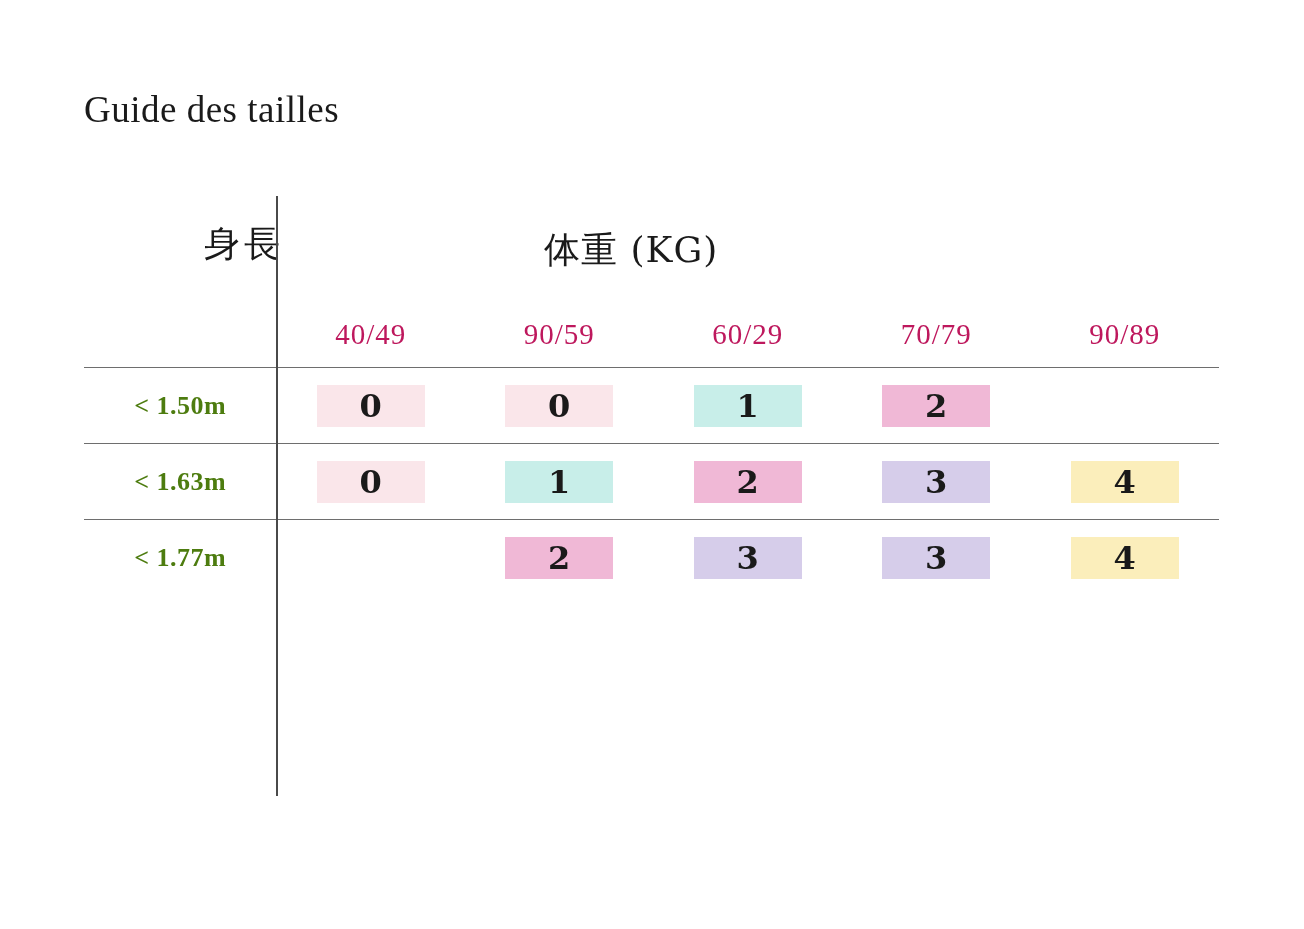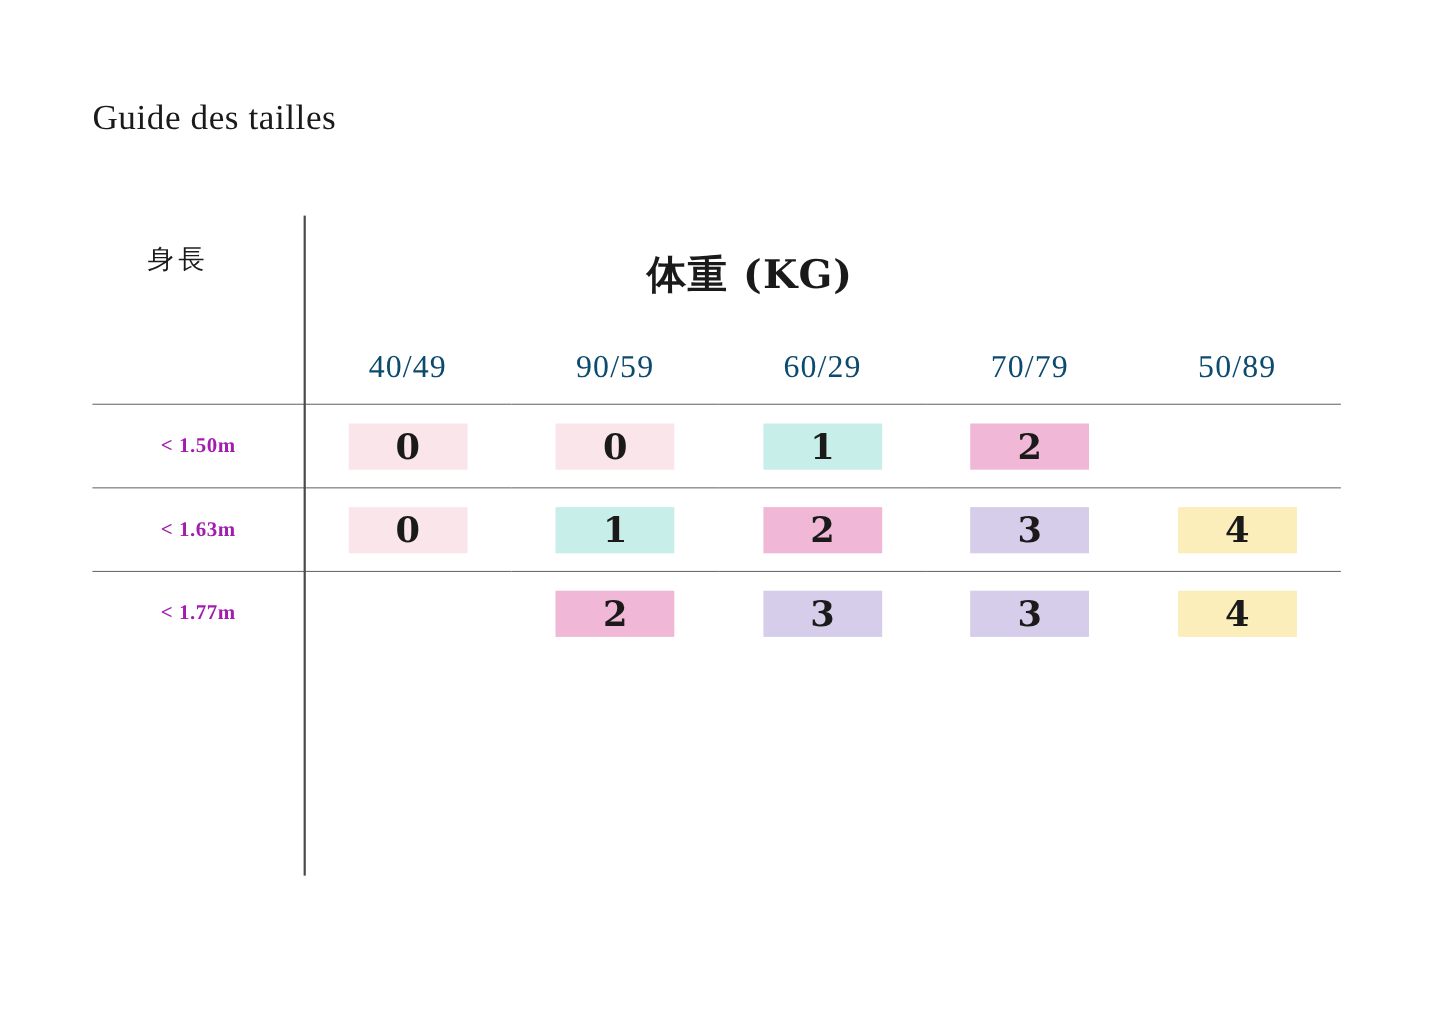--- a/index.html
+++ b/index.html
@@ -13,21 +13,21 @@
     font-family: "Liberation Serif", serif;
     color: #1a1a1a;
     position: relative;
     overflow: hidden;
   }
 
   .page-title {
     position: absolute;
     left: 84px;
     top: 88px;
-    font-size: 32px;
+    font-size: 37px;
     font-family: "Liberation Serif", serif;
     color: #1a1a1a;
     letter-spacing: 0.5px;
   }
 
   .chart {
     position: absolute;
     left: 84px;
     top: 196px;
     width: 1135px;
@@ -36,36 +36,35 @@
   
   .head-row {
     position: relative;
     height: 118px;
   }
   .height-label {
     position: absolute;
     left: 50px;
     top: 24px;
     width: 150px;
-    text-align: left;
-    font-size: 24px;
+    text-align: right;
+    font-size: 36px;
     font-family: "DejaVu Sans", sans-serif;
     color: #1a1a1a;
     letter-spacing: 4px;
   }
   .weight-label {
     position: absolute;
     left: 460px;
     top: 30px;
     font-size: 36px;
     font-family: "DejaVu Serif", serif;
-    font-weight: bold;
+    font-weight: normal;
     color: #1a1a1a;
     letter-spacing: 1px;
-    margin-left: 44px;
   }
 
   
   .vdivider {
     position: absolute;
     left: 192px;
     top: 0px;
     width: 2px;
     height: 600px;
     background: #4a4a4a;
@@ -74,21 +73,21 @@
   table.sizes {
     border-collapse: collapse;
     width: 1135px;
     table-layout: fixed;
   }
   table.sizes col.c0 { width: 192px; }
   table.sizes col.cx { width: 188px; }
 
   table.sizes th.colhead {
     font-size: 29px;
-    color: #0c4a6e;
+    color: #be185d;
     font-family: "Liberation Serif", serif;
     font-weight: normal;
     padding: 4px 0 16px 0;
     text-align: center;
     letter-spacing: 1px;
   }
   table.sizes th.corner {
     border: none;
   }
 
@@ -96,25 +95,25 @@
     border: none;
   }
   table.sizes tbody tr {
     border-top: 1.5px solid #6e6e6e;
   }
   table.sizes tbody tr:last-child {
     border-bottom: none;
   }
 
   td.rowhead {
-    font-size: 19px;
+    font-size: 26px;
     font-weight: bold;
     font-family: "Liberation Serif", serif;
     text-align: center;
-    color: #a21caf;
+    color: #4d7c0f;
     height: 73px;
     letter-spacing: 0.5px;
   }
   td.cell {
     height: 73px;
     text-align: center;
     vertical-align: middle;
   }
   .chip {
     display: inline-block;
@@ -154,21 +153,21 @@
         <col class="cx">
         <col class="cx">
     </colgroup>
     <thead>
       <tr>
         <th class="corner"></th>
         <th class="colhead">40/49</th>
         <th class="colhead">90/59</th>
         <th class="colhead">60/29</th>
         <th class="colhead">70/79</th>
-        <th class="colhead">50/89</th>
+        <th class="colhead">90/89</th>
       </tr>
     </thead>
     <tbody id="table-body">
         <tr>
           <td class="rowhead">&lt; 1.50m</td>
           <td class="cell"><span class="chip" style="background: rgb(250, 230, 234);">0</span></td>
           <td class="cell"><span class="chip" style="background: rgb(250, 230, 234);">0</span></td>
           <td class="cell"><span class="chip" style="background: rgb(200, 238, 233);">1</span></td>
           <td class="cell"><span class="chip" style="background: rgb(240, 184, 214);">2</span></td>
           <td class="cell"><span class="chip empty" style="background: transparent;"></span></td>

